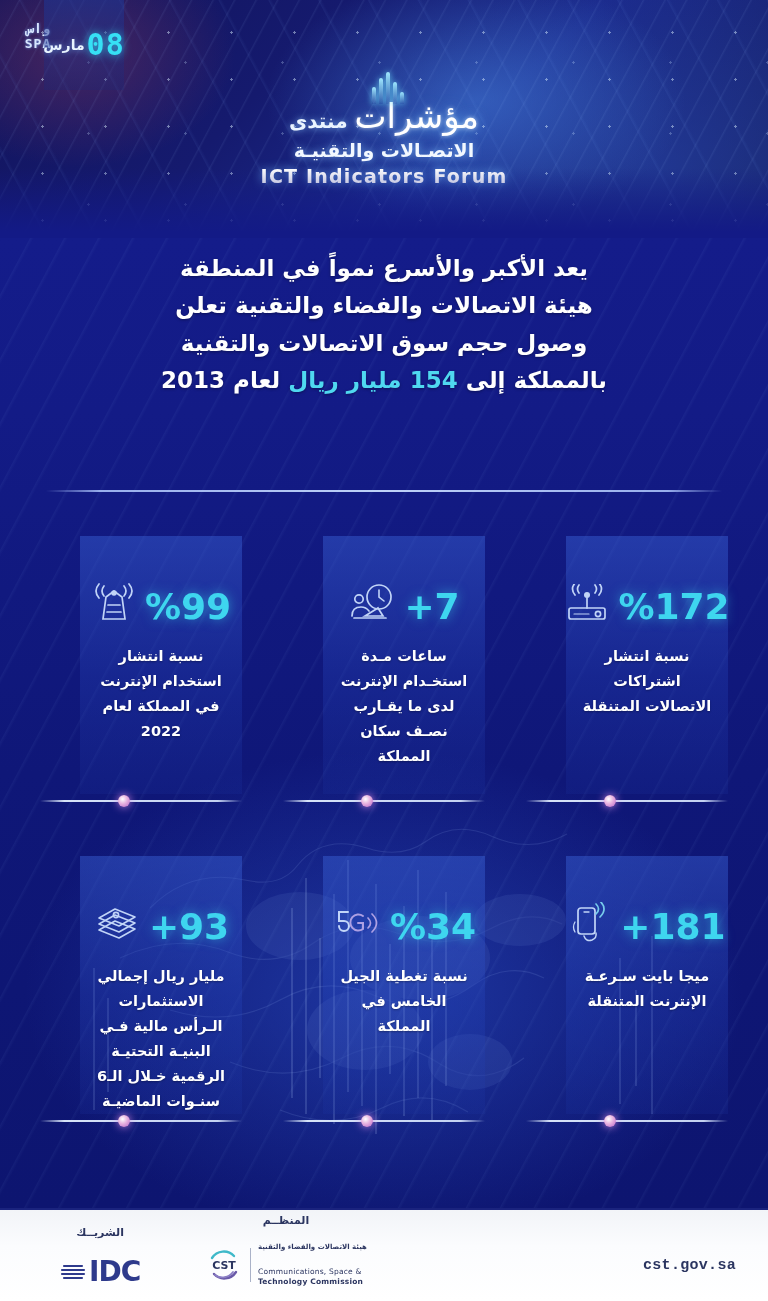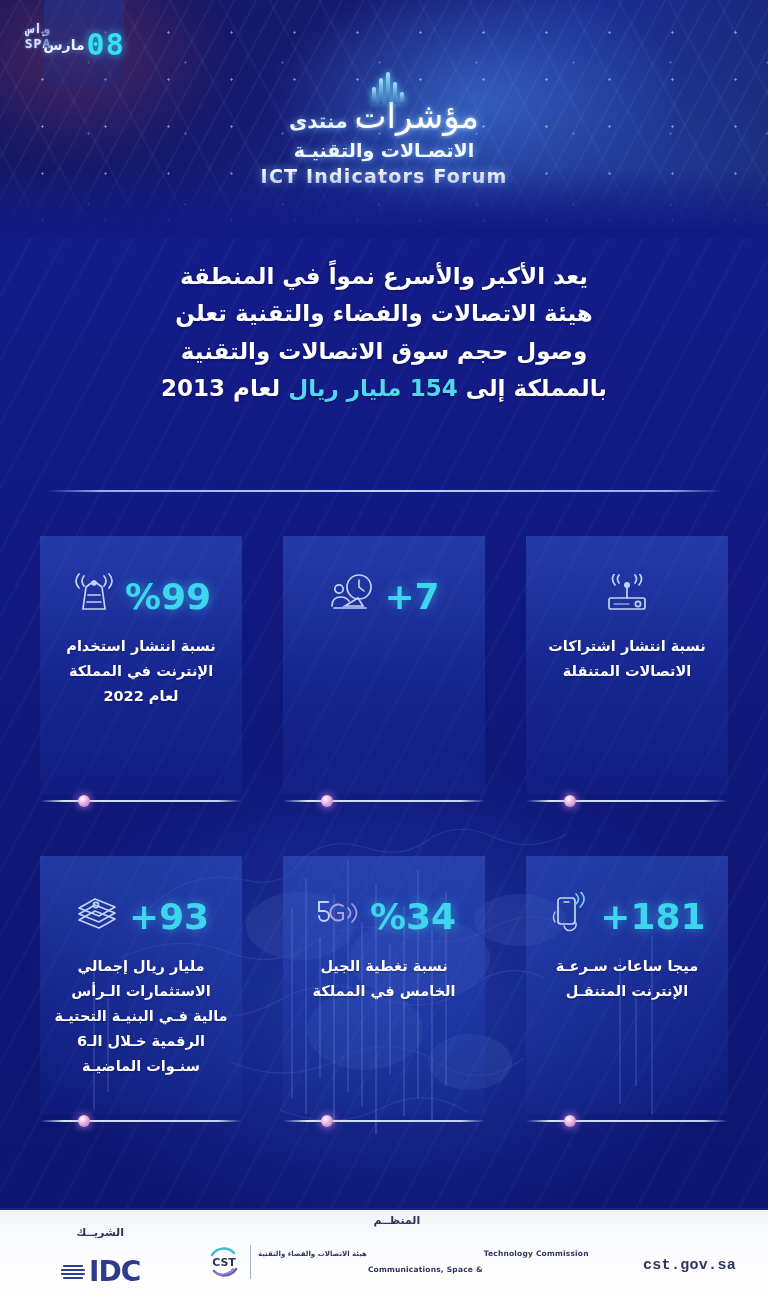--- a/index.html
+++ b/index.html
@@ -164,21 +164,21 @@
     position:absolute; inset:0;
     background:repeating-linear-gradient(118deg,
       rgba(150,195,255,0.00) 0px,
       rgba(150,195,255,0.00) 26px,
       rgba(150,195,255,0.05) 27px,
       rgba(150,195,255,0.00) 30px);
   }
 
   
   .headline {
-    position:absolute; top:20px; left:44px; right:44px;
+    position:absolute; top:12px; left:44px; right:44px;
     text-align:center;
     direction:rtl;
   }
   .headline p {
     font-size:23px; font-weight:bold;
     color:#ffffff;
     line-height:1.62;
     letter-spacing:0px;
     text-shadow:0 1px 3px rgba(0,0,0,.35);
   }
@@ -200,23 +200,23 @@
     position:absolute; top:298px; left:40px;
     width:688px;
     display:grid;
     grid-template-columns:repeat(3, 202px);
     column-gap:41px;
     row-gap:62px;
     direction:rtl;
   }
   .card {
     position:relative;
-    width:202px; height:258px;
+    width:162px; height:258px;
     background:linear-gradient(180deg, rgba(58,98,215,0.46) 0%, rgba(38,70,190,0.30) 55%, rgba(30,58,170,0.16) 100%);
-    padding:30px 12px 0 12px;
+    padding:40px 12px 0 12px;
     direction:rtl;
   }
   .card-row {
     display:flex; align-items:center; justify-content:center;
     gap:8px; height:60px; margin-bottom:8px;
   }
   .card-value {
     font-family:"DejaVu Sans", sans-serif;
     font-size:36px; font-weight:bold;
     color:#3ed6ef;
@@ -272,23 +272,23 @@
   .g-idc { position:absolute; left:60px; top:16px; }
   .g-cst { position:absolute; left:205px; top:4px; }
   .idc-lock { display:flex; align-items:center; gap:3px; }
   .idc-word {
     font-family:"DejaVu Sans", sans-serif;
     font-size:28px; font-weight:bold;
     color:#2e3a8c; letter-spacing:-1px;
   }
   .cst-lock { display:flex; align-items:center; gap:7px; }
   .cst-sep { width:1px; height:34px; background:#aab2c8; }
-  .cst-text { display:flex; gap:1px; line-height:1.16; }
+  .cst-text { display:flex; flex-direction:column; gap:1px; line-height:1.16; }
   .cst-ar { font-size:7px; font-weight:bold; color:#2b3560; direction:rtl; }
-  .cst-en1 { font-size:7.5px; font-weight:bold; color:#2b3560; direction:ltr; letter-spacing:.2px;margin-top:16px; }
+  .cst-en1 { font-size:7.5px; font-weight:normal; color:#2b3560; direction:ltr; letter-spacing:.2px;margin-top:16px; }
   .cst-en2 { font-size:7.5px; font-weight:bold; color:#2b3560; direction:ltr; letter-spacing:.2px; }
   .foot-url {
     position:absolute; right:32px; top:47px;
     font-size:15px; font-weight:bold; color:#2b3560;
     direction:ltr; letter-spacing:.3px;font-family:Liberation Mono, monospace;
   }
 </style>
 </head>
 <body>
 
@@ -377,20 +377,21 @@
       <p>وصول حجم سوق الاتصالات والتقنية</p>
       <p><span>بالمملكة إلى </span><span class="hl-accent">154 مليار ريال</span><span> لعام 2013</span></p>
     </div>
 
     <div class="divider"></div>
 
     <div class="grid">
 
       <div class="card">
         <div class="card-row">
+          <span class="card-value">%172</span>
           <span class="card-icon">
             <svg width="46" height="40" viewBox="0 0 46 40" fill="none" stroke="#cfe2ff" stroke-width="1.7" stroke-linecap="round">
               <rect x="5" y="24" width="36" height="11" rx="2"></rect>
               <line x1="23" y1="14" x2="23" y2="24"></line>
               <circle cx="23" cy="11" r="3" fill="#cfe2ff" stroke="none"></circle>
               <path d="M15 9 q-3 -4 0 -8"></path>
                 <path d="M31 9 q3 -4 0 -8"></path>
               <path d="M11 11 q-5 -6 0 -12"></path>
                 <path d="M35 11 q5 -6 0 -12"></path>
               <line x1="10" y1="30" x2="25" y2="30" stroke-width="1.2"></line>
@@ -410,20 +411,21 @@
             <svg width="48" height="42" viewBox="0 0 48 42" fill="none" stroke="#cfe2ff" stroke-width="1.7" stroke-linecap="round">
               <circle cx="31" cy="14" r="12"></circle>
               <path d="M31 7 v7 l5 4" stroke-width="1.6"></path>
               <circle cx="11" cy="16" r="4.2"></circle>
               <path d="M4 33 q0 -9 9 -9 q5 0 8 4"></path>
               <path d="M17 33 l13 -8 l5 8 z"></path>
               <line x1="6" y1="35" x2="38" y2="35"></line>
             </svg>
           </span>
         </div>
+        <div class="card-label">ساعات مـدة استخـدام الإنترنت لدى ما يقـارب نصـف سكان المملكة</div>
         <div class="card-underline"></div>
         <div class="card-dot"></div>
       </div>
 
       <div class="card">
         <div class="card-row">
           <span class="card-value">%99</span>
           <span class="card-icon">
             <svg width="46" height="42" viewBox="0 0 46 42" fill="none" stroke="#cfe2ff" stroke-width="1.7" stroke-linecap="round">
               <circle cx="23" cy="10" r="2.8" fill="#cfe2ff" stroke="none"></circle>
@@ -449,21 +451,21 @@
             <svg width="44" height="44" viewBox="0 0 44 44" fill="none" stroke="#cfe2ff" stroke-width="1.7" stroke-linecap="round">
               <rect x="10" y="6" width="17" height="26" rx="3"></rect>
               <line x1="16" y1="10" x2="21" y2="10" stroke-width="1.3"></line>
               <path d="M28 12 q5 -5 0 -10" stroke="#7fd9f2"></path>
               <path d="M32 15 q8 -8 0 -16" stroke="#7fd9f2"></path>
               <path d="M16 34 q2 6 8 4 q5 -2 4 -7" stroke-width="1.5"></path>
               <path d="M7 20 q-3 5 0 10" stroke-width="1.3"></path>
             </svg>
           </span>
         </div>
-        <div class="card-label">ميجا ساعات سـرعـة الإنترنت المتنقـل</div>
+        <div class="card-label">ميجا بايت سـرعـة الإنترنت المتنقلة</div>
         <div class="card-underline"></div>
         <div class="card-dot"></div>
       </div>
 
       <div class="card">
         <div class="card-row">
           <span class="card-value">%34</span>
           <span class="card-icon">
             <svg width="50" height="40" viewBox="0 0 50 40" fill="none" stroke="#cfe2ff" stroke-width="2" stroke-linecap="round">
               <path d="M16 8 h-9 v9 h5 a5 5 0 1 1 -5 5"></path>

